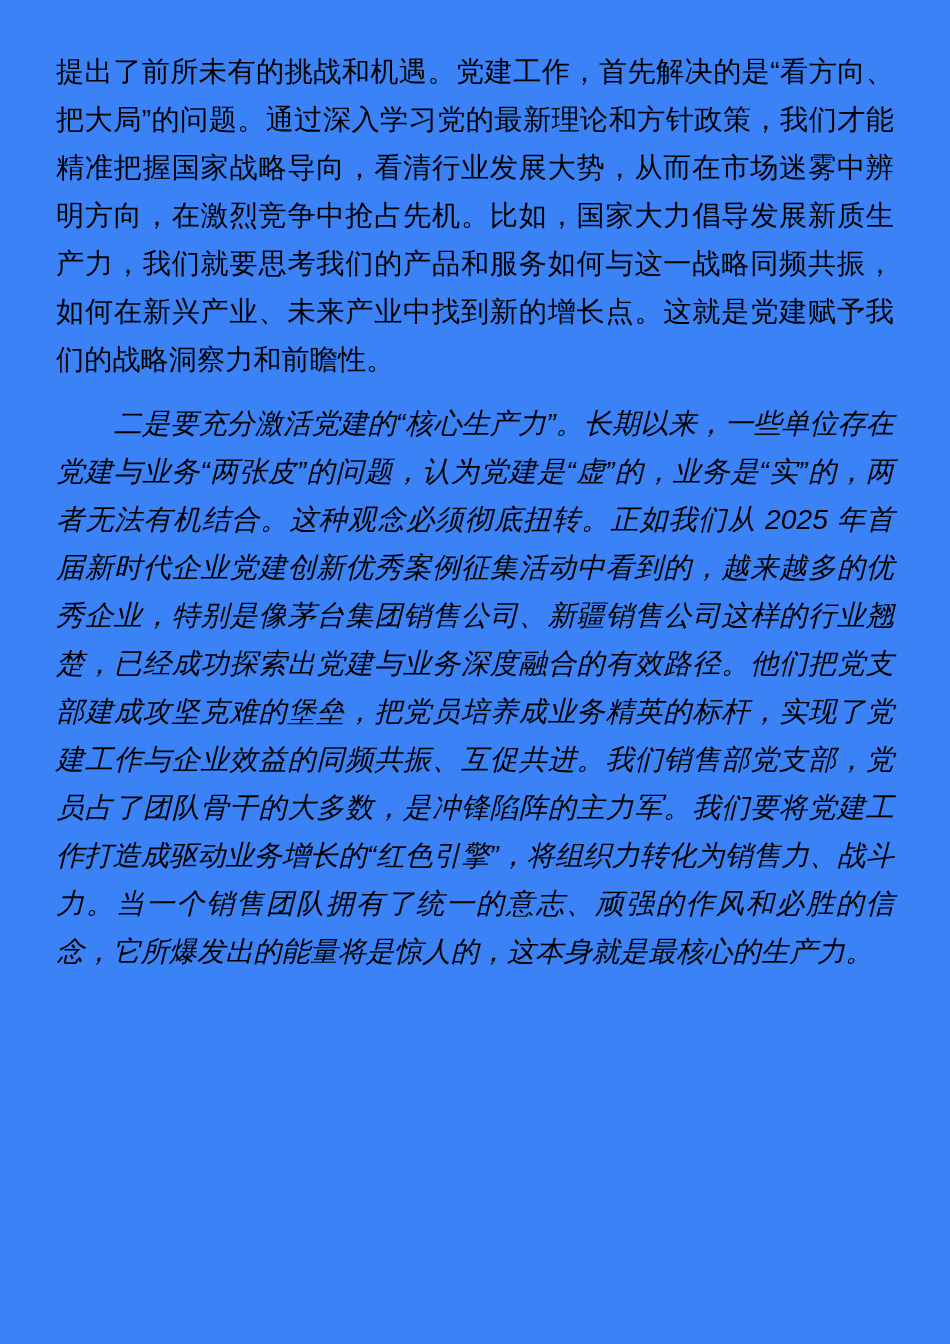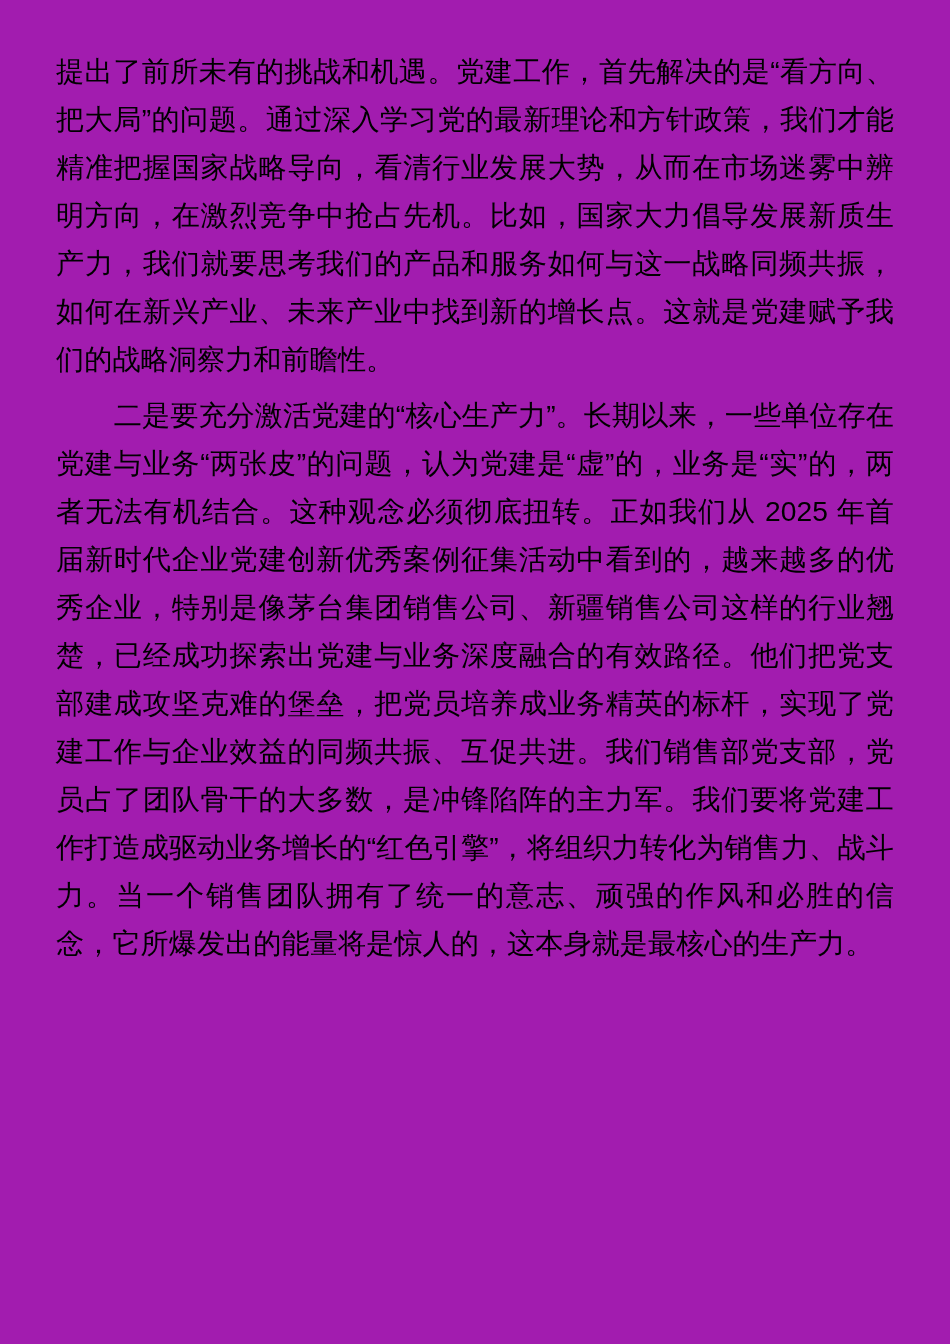--- a/index.html
+++ b/index.html
@@ -5,21 +5,21 @@
   html, body {
     margin: 0;
     padding: 0;
     background: #ffffff;
   }
 
   #page {
     position: relative;
     width: 950px;
     height: 1344px;
-    background: #a21caf;
+    background: #3b82f6;
     overflow: hidden;
     box-sizing: border-box;
   }
 
   #doc-body {
     position: absolute;
     left: 56px;
     top: 47px;
     width: 838px;
   }
@@ -35,21 +35,22 @@
     letter-spacing: 0px;
     word-break: break-all;
     -webkit-font-smoothing: antialiased;
   }
 
   .para.indent {
     text-indent: 2.05em;
   }
 
   .para + .para {
-    margin-top: 8px;
+    margin-top: 16px;
+    font-style: italic;
   }
 </style>
 </head>
 <body>
 
 <div id="page">
   <div id="doc-body">
 
     <p class="para">提出了前所未有的挑战和机遇。党建工作，首先解决的是“看方向、把大局”的问题。通过深入学习党的最新理论和方针政策，我们才能精准把握国家战略导向，看清行业发展大势，从而在市场迷雾中辨明方向，在激烈竞争中抢占先机。比如，国家大力倡导发展新质生产力，我们就要思考我们的产品和服务如何与这一战略同频共振，如何在新兴产业、未来产业中找到新的增长点。这就是党建赋予我们的战略洞察力和前瞻性。</p>
 

